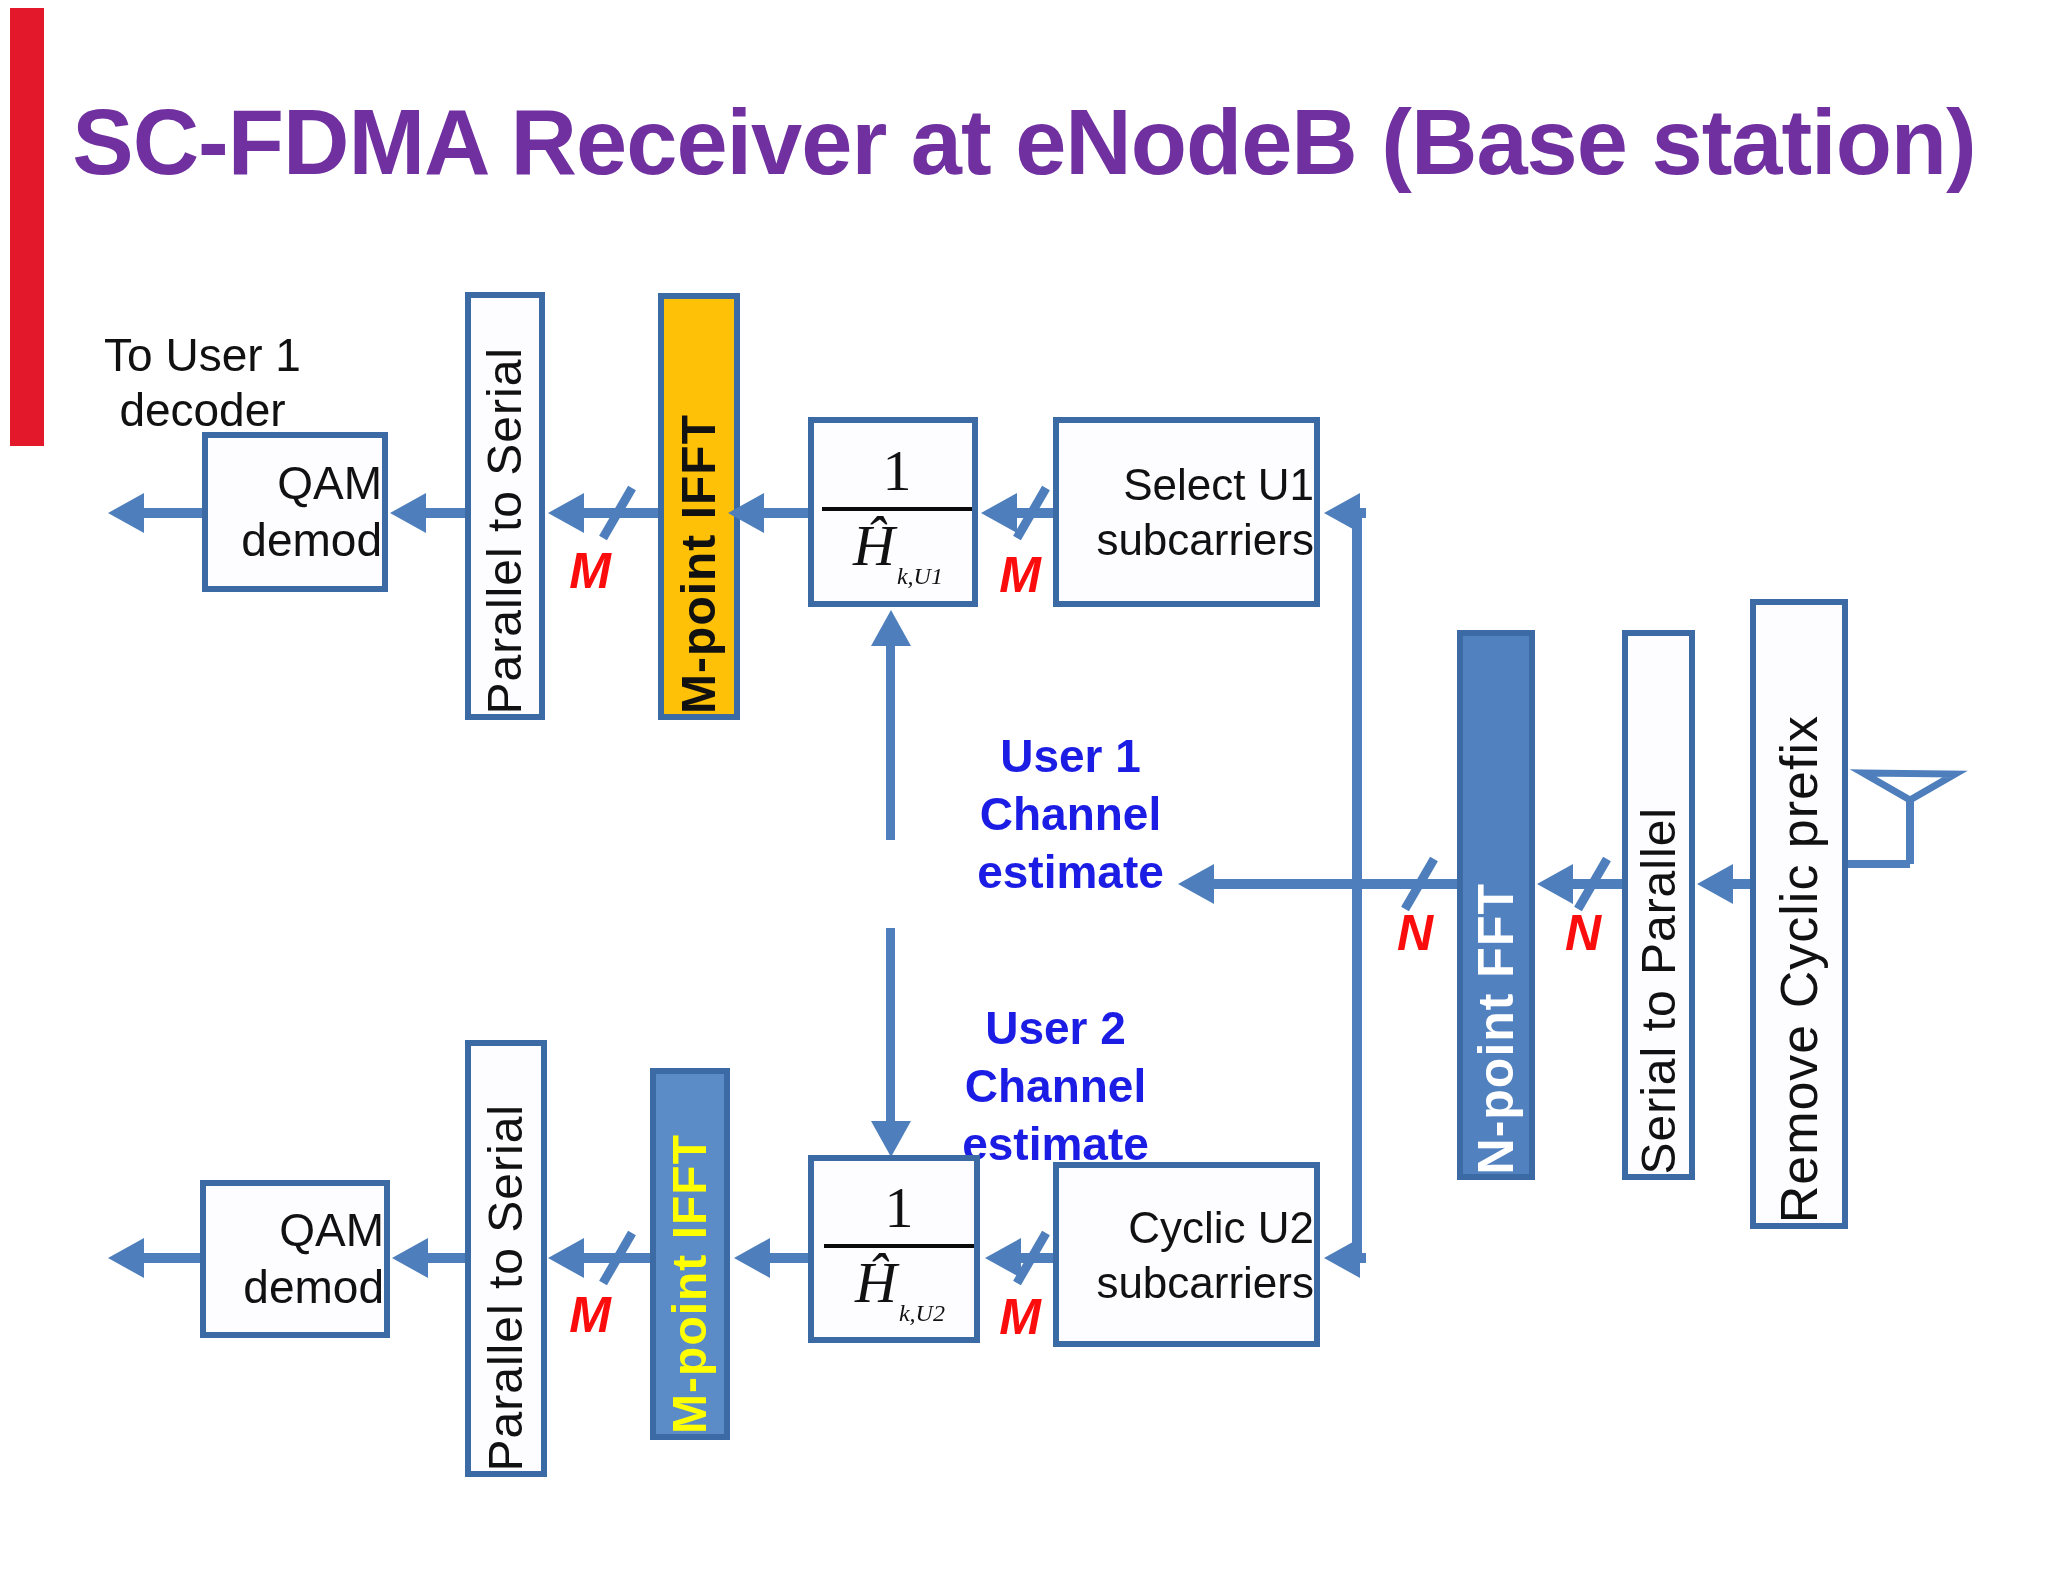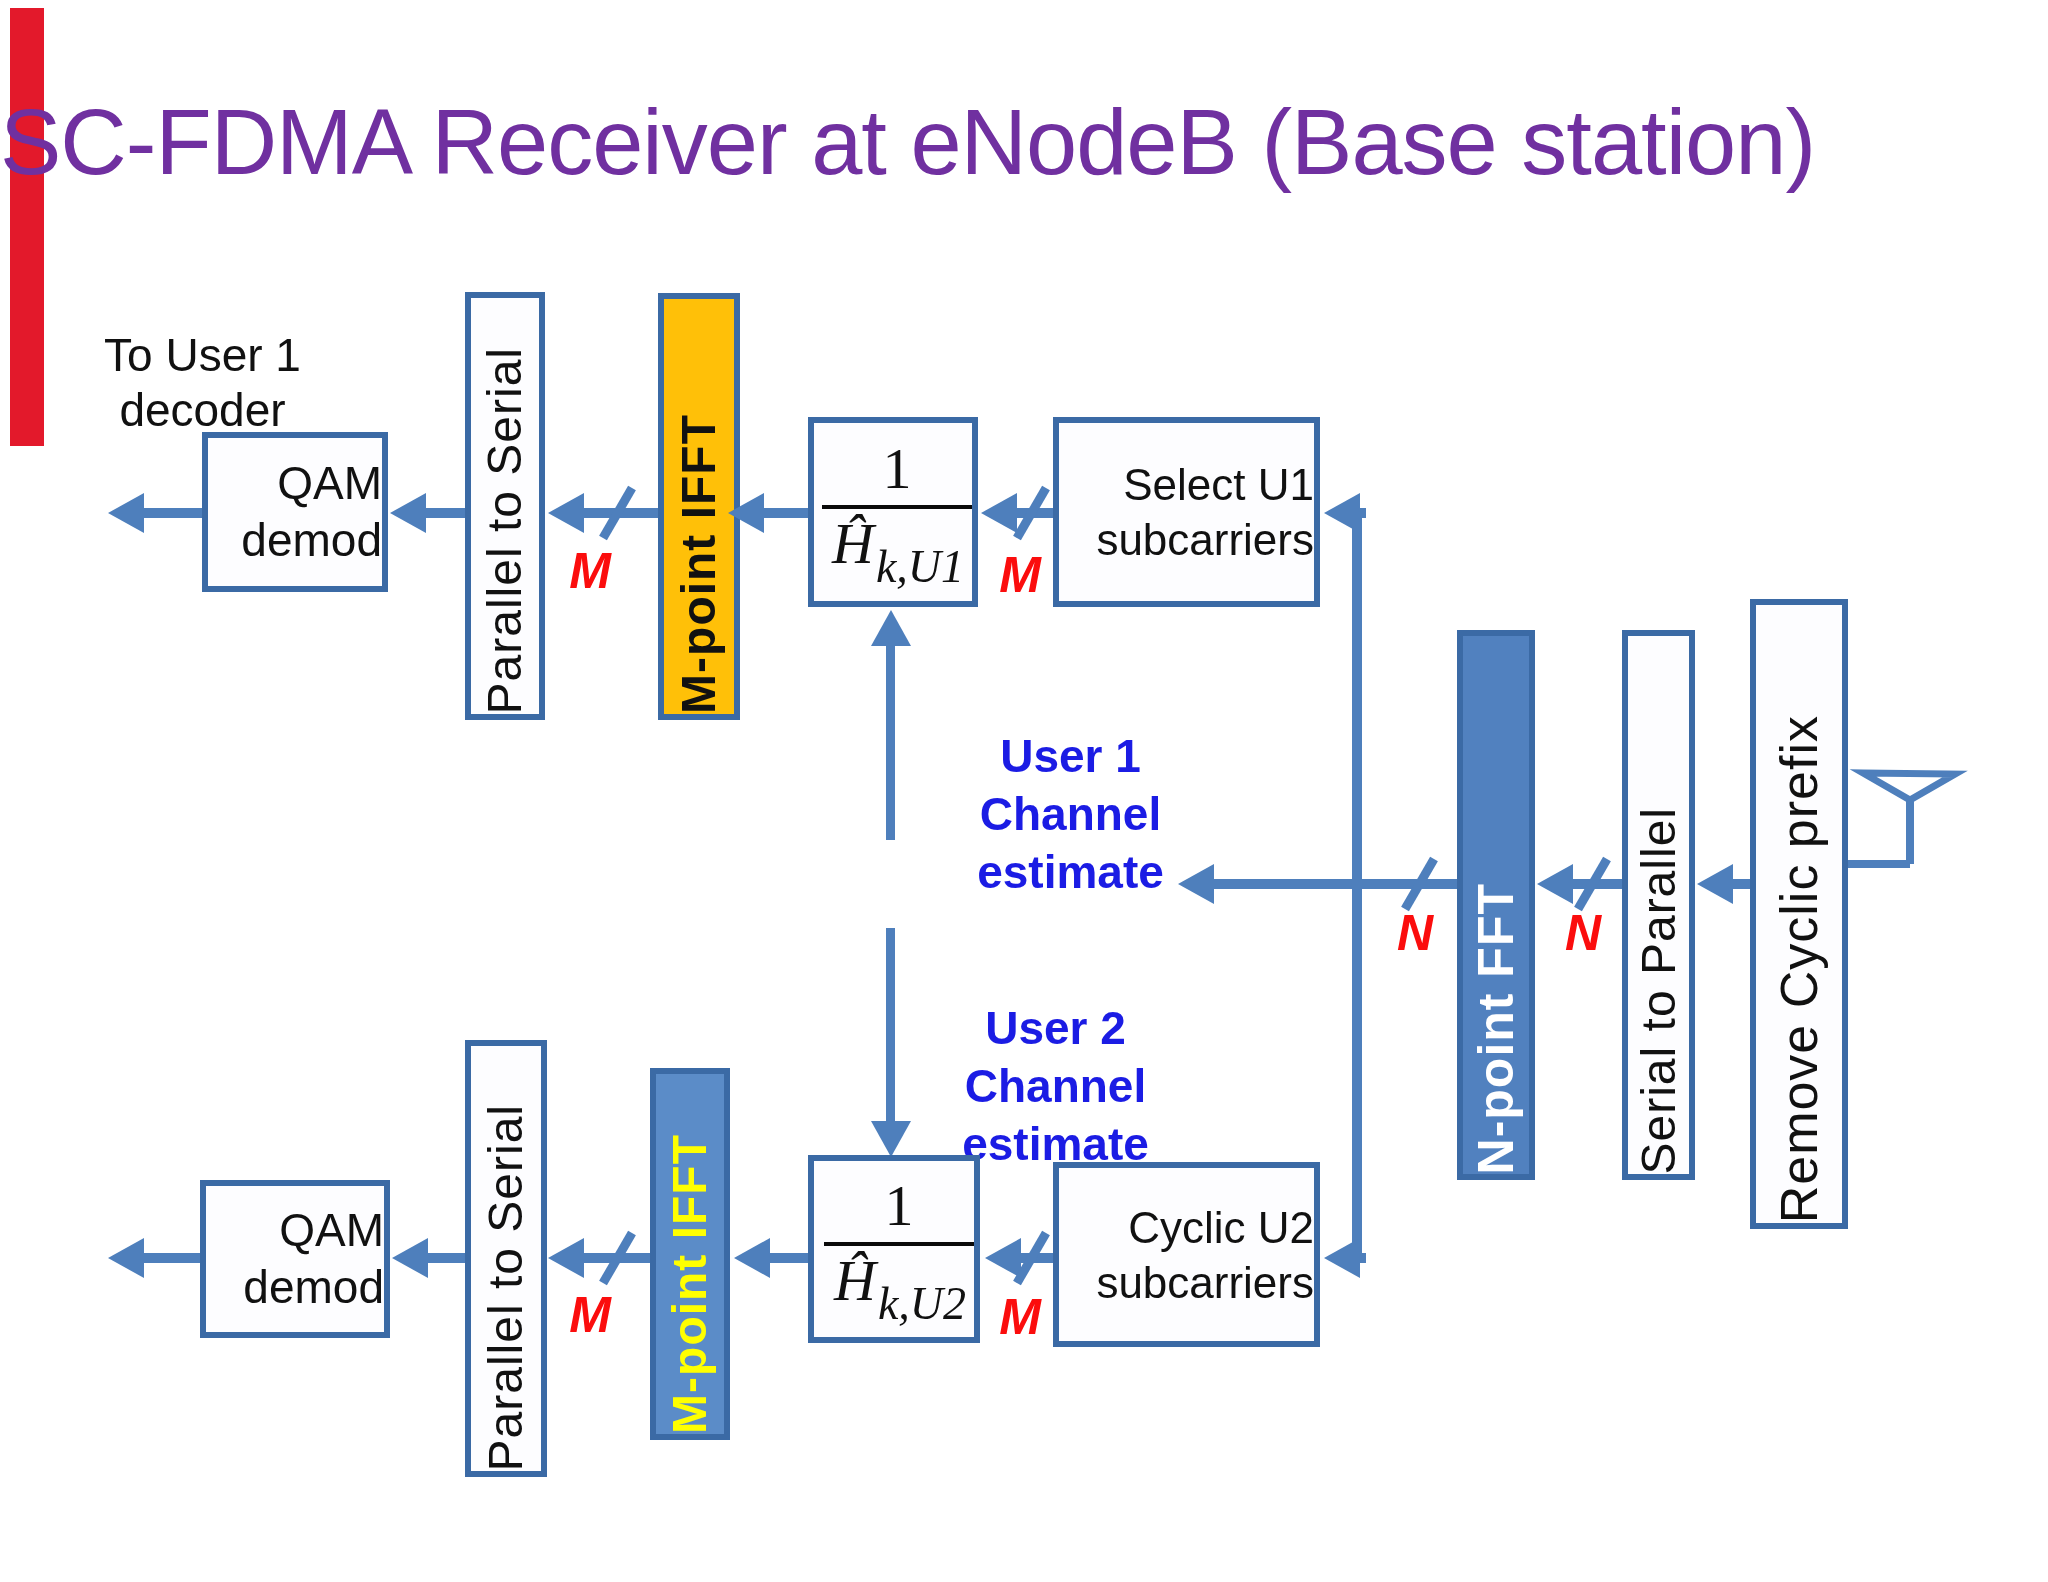--- a/index.html
+++ b/index.html
@@ -13,22 +13,22 @@
     --purple:#7030a0;
     --edgebar:#e3192b;
   }
   html,body{margin:0;padding:0;background:#ffffff;}
   #canvas{
     position:relative;width:2048px;height:1582px;background:#ffffff;overflow:hidden;
     font-family:"Liberation Sans", sans-serif;color:#111;
   }
   .abs{position:absolute;}
   .title{
-    left:0;top:96px;width:2048px;
-    font-size:92px;font-weight:normal;color:var(--purple);letter-spacing:-1px;line-height:1;
+    left:0;top:96px;width:2048px;text-align:center;
+    font-size:92px;font-weight:bold;color:var(--purple);letter-spacing:-1px;line-height:1;
   }
   .edgebar{left:10px;top:8px;width:34px;height:438px;background:var(--edgebar);}
   .box{
     position:absolute;background:#fdfdff;border:6px solid var(--border);
     box-sizing:border-box;display:flex;flex-direction:column;align-items:flex-end;justify-content:center;
     text-align:center;line-height:1.25;
   }
   .box .bl{display:block;}
   .vbox{flex-direction:row;}
   .vtext{
@@ -57,21 +57,21 @@
     background:linear-gradient(180deg,#e4685a 0%,#cf4639 38%,#b53222 72%,#9c2817 100%);
     border:2px solid #8a251a;border-radius:9px;
     box-shadow:0 4px 9px rgba(100,25,15,.35), inset 0 4px 6px rgba(255,255,255,.28), inset 0 -6px 8px rgba(0,0,0,.22);
     display:flex;align-items:center;justify-content:center;
     color:#ffffff;font-size:58px;font-weight:bold;
   }
   .frac{display:flex;flex-direction:column;align-items:center;justify-content:center;font-family:"Liberation Serif", serif;}
   .frac .num{font-size:58px;line-height:1;}
   .frac .fbar{display:block;width:150px;height:4px;background:#0a0a0a;margin:7px 0 6px 0;}
   .frac .den{font-size:58px;line-height:1;font-style:italic;}
-  .frac .den sub{font-size:46px;font-style:italic;position:relative;top:6px;left:2px;}
+  .frac .den sub{font-size:24px;font-style:italic;position:relative;top:6px;left:2px;}
   svg{display:block;}
 </style>
 </head>
 <body>
 
 <div id="canvas">
 
   <div class="abs edgebar"></div>
 
   <div class="abs title">SC-FDMA Receiver at eNodeB (Base station)</div>

